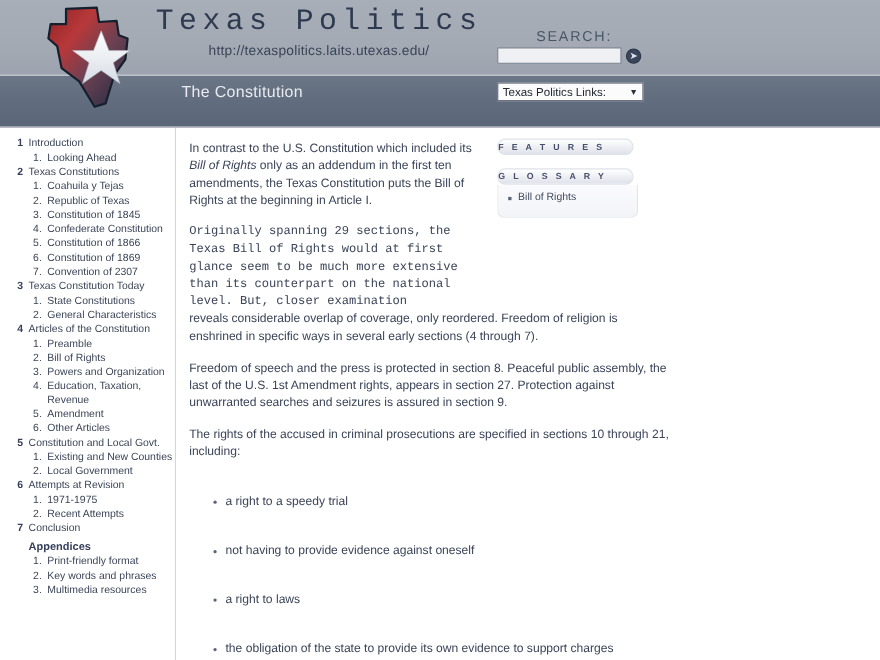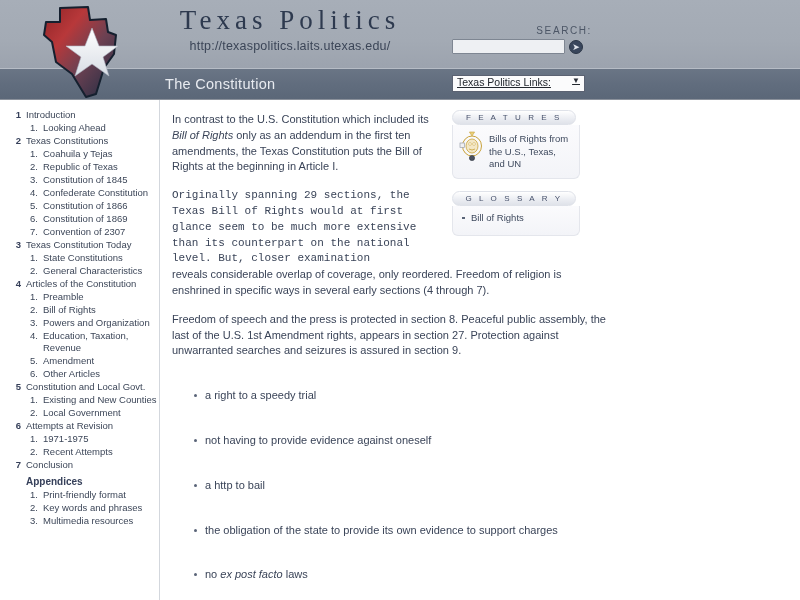--- a/index.html
+++ b/index.html
@@ -25,45 +25,45 @@
   }
   .logo-wrap svg { display: block; }
 
   .brand {
     position: absolute;
     left: 140px; top: 6px;
     width: 300px;
     text-align: center;
   }
   .brand-title {
-    font-family: Liberation Serif, serif;
+    font-family: Liberation Mono, monospace;
     font-size: 27px;
     letter-spacing: 5px;
     color: #2e3a4f;
     line-height: 1.1;
     white-space: nowrap;
   }
   .brand-url {
     font-family: "Liberation Sans", sans-serif;
     font-size: 12.5px;
     color: #3b4557;
     margin-top: 3px;
     letter-spacing: 0.2px;
   }
 
   .search-area {
     position: absolute;
     left: 452px; top: 25px;
     width: 140px;
   }
   .search-label {
-    font-size: 10px;
+    font-size: 13px;
     letter-spacing: 1.6px;
     color: #4c5666;
-    text-align: right;
+    text-align: center;
     margin-bottom: 3px;
   }
   .search-row { display: flex; align-items: center; }
   .search-input {
     width: 113px; height: 15px;
     border: 1px solid #7e8692;
     background: #eef0f3;
     font-size: 10px;
     padding: 0 3px;
     color: #333;
@@ -79,44 +79,44 @@
     color: #dfe3ea;
     font-size: 9px;
     line-height: 12px;
     text-align: center;
     cursor: pointer;
   }
 
   
   .navbar {
     position: relative;
-    height: 32px;
+    height: 48px;
     background: linear-gradient(180deg, #6a7585 0%, #616d7e 50%, #5b6778 100%);
     border-top: 1px solid #b6bcc5;
     border-bottom: 1px solid #8b919b;
   }
   .nav-title {
     position: absolute;
     left: 165px; top: 7px;
     font-size: 14.5px;
     color: #e8ebf0;
     letter-spacing: 0.3px;
   }
   .nav-select {
     position: absolute;
     left: 452px; top: 6px;
     width: 133px; height: 17px;
     background: #fbfbfc;
     border: 1px solid #5b6272;
     display: flex;
+    align-items: center;
     padding: 0 4px;
     font-size: 10.5px;
     color: #23282f;
     cursor: pointer;
-    text-decoration: underline;
   }
   .nav-select .caret { margin-left: auto; font-size: 8px; color: #2b2f38; }
 
   
   .page { display: flex; height: 500px; background: #fff; }
 
   
   .sidebar {
     width: 160px;
     flex: 0 0 160px;
@@ -221,23 +221,22 @@
   }
   .panel { margin-bottom: 12px; position: relative; }
   .panel-head {
     height: 15px;
     border-radius: 8px;
     background: linear-gradient(180deg, #ffffff 0%, #eceef3 55%, #dfe2e9 100%);
     border: 1px solid #dfe2e9;
     font-size: 8px;
     letter-spacing: 2.6px;
     color: #46506a;
-    text-align: center;
     line-height: 14px;
-    font-weight: normal;
+    font-weight: bold;
     width: 124px;
   }
   .panel-body {
     background: linear-gradient(180deg, #fbfbfd 0%, #f3f4f8 100%);
     border: 1px solid #e4e6ec;
     border-top: none;
     border-radius: 0 0 6px 6px;
     padding: 6px 6px 7px 6px;
     width: 128px;
     min-height: 30px;
@@ -449,54 +448,38 @@
       <p class="para narrow">
         <span>In contrast to the U.S. Constitution which included its </span><em>Bill of Rights</em><span> only as an addendum in the first ten amendments, the Texas Constitution puts the Bill of Rights at the beginning in Article I.</span>
       </p>
 
       <p class="para narrow p2">
         <span class="shortline">Originally spanning 29 sections, the Texas Bill of Rights would at first glance seem to be much more extensive than its counterpart on the national level. But, closer examination</span><span>reveals considerable overlap of coverage, only reordered. Freedom of religion is enshrined in specific ways in several early sections (4 through 7).</span>
       </p>
 
       <p class="para">Freedom of speech and the press is protected in section 8. Peaceful public assembly, the last of the U.S. 1st Amendment rights, appears in section 27. Protection against unwarranted searches and seizures is assured in section 9.</p>
 
+      <p class="para">The rights of the accused in criminal prosecutions are specified in sections 10 through 21, including:</p>
 
       <ul class="bullets" id="rights-mount">
           <li>a right to a speedy trial</li>
           <li>not having to provide evidence against oneself</li>
-          <li>a http to bail</li>
+          <li>a right to laws</li>
           <li>the obligation of the state to provide its own evidence to support charges</li>
           <li>no <em>ex post facto</em> laws</li>
           <li>a right to a trial by jury</li>
           <li>no imprisonment for debts</li>
         </ul>
 
     </div>
 
     <div class="boxes">
 
       <div class="panel">
         <div class="panel-head">F E A T U R E S</div>
-        <div class="panel-body">
-          <div class="feat-row">
-            <span class="feat-icon">
-              <svg width="26" height="30" viewBox="0 0 26 30">
-                <ellipse cx="13" cy="15" rx="9.5" ry="10" fill="none" stroke="#c9a23a" stroke-width="1"></ellipse>
-                <ellipse cx="13" cy="15" rx="6" ry="7" fill="#f3e7c6" stroke="#c9a23a" stroke-width="0.8"></ellipse>
-                <circle cx="11" cy="13" r="1.4" fill="#fdfaf0" stroke="#c9a23a" stroke-width="0.5"></circle>
-                <circle cx="15" cy="13" r="1.4" fill="#fdfaf0" stroke="#c9a23a" stroke-width="0.5"></circle>
-                <path d="M10 18 Q13 20 16 18" fill="none" stroke="#c9a23a" stroke-width="0.8"></path>
-                <rect x="1" y="12" width="4.5" height="4.5" fill="#f0f0f2" stroke="#9aa0ab" stroke-width="0.7"></rect>
-                <circle cx="13" cy="27" r="2.6" fill="#4a5160" stroke="#333842" stroke-width="0.6"></circle>
-                <path d="M13 5 L10.4 1 L15.6 1 Z" fill="#e8cf7a" stroke="#c9a23a" stroke-width="0.6"></path>
-              </svg>
-            </span>
-            <span class="feat-text">Bills of Rights from the U.S., Texas, and UN</span>
-          </div>
-        </div>
       </div>
 
       <div class="panel">
         <div class="panel-head">G L O S S A R Y</div>
         <div class="panel-body">
           <div id="gloss-mount">
               <div class="gloss-item">Bill of Rights</div>
             </div>
         </div>
       </div>

